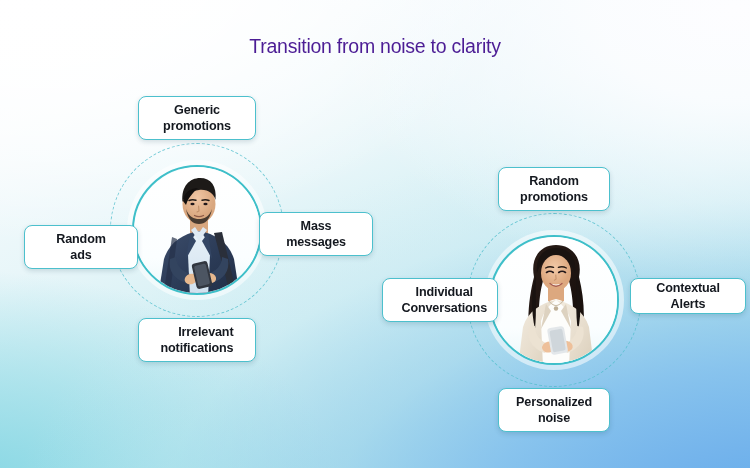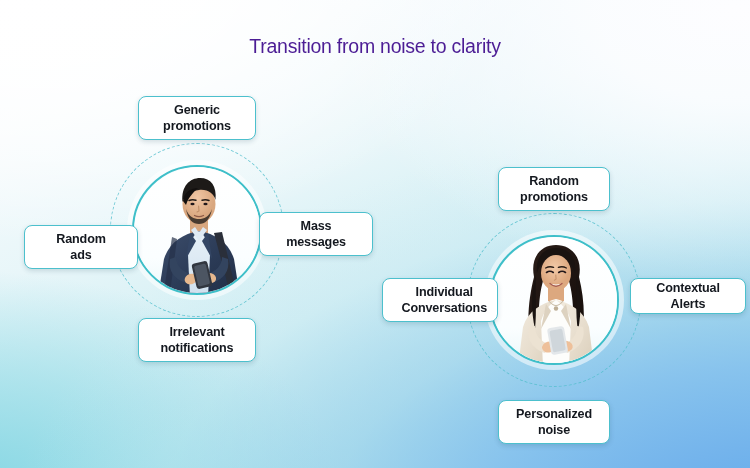--- a/index.html
+++ b/index.html
@@ -208,21 +208,21 @@
       </span>
     </div>
 
     <div class="label-box" style="left:62px; top:-18px; width:114px; height:44px;align-items:center;">
       <span>
         <span>Mass</span><br>
         <span>messages</span>
       </span>
     </div>
 
-    <div class="label-box" style="left:-59px; top:88px; width:118px; height:44px;">
+    <div class="label-box" style="left:-59px; top:88px; width:118px; height:44px;text-align:right;">
       <span>
         <span>Irrelevant</span><br>
         <span>notifications</span>
       </span>
     </div>
   </div>
 
   <div class="cluster" style="left:554px; top:300px; width:0; height:0;">
 
     <div class="ring-dashed"></div>
@@ -310,21 +310,21 @@
       </span>
     </div>
 
     <div class="label-box" style="left:76px; top:-22px; width:116px; height:36px;">
       <span>
         <span>Contextual</span><br>
         <span>Alerts</span>
       </span>
     </div>
 
-    <div class="label-box" style="left:-56px; top:100px; width:112px; height:44px;align-items:center;">
+    <div class="label-box" style="left:-56px; top:88px; width:112px; height:44px;align-items:center;">
       <span>
         <span>Personalized</span><br>
         <span>noise</span>
       </span>
     </div>
   </div>
 
 </div>
 
 </body></html>

